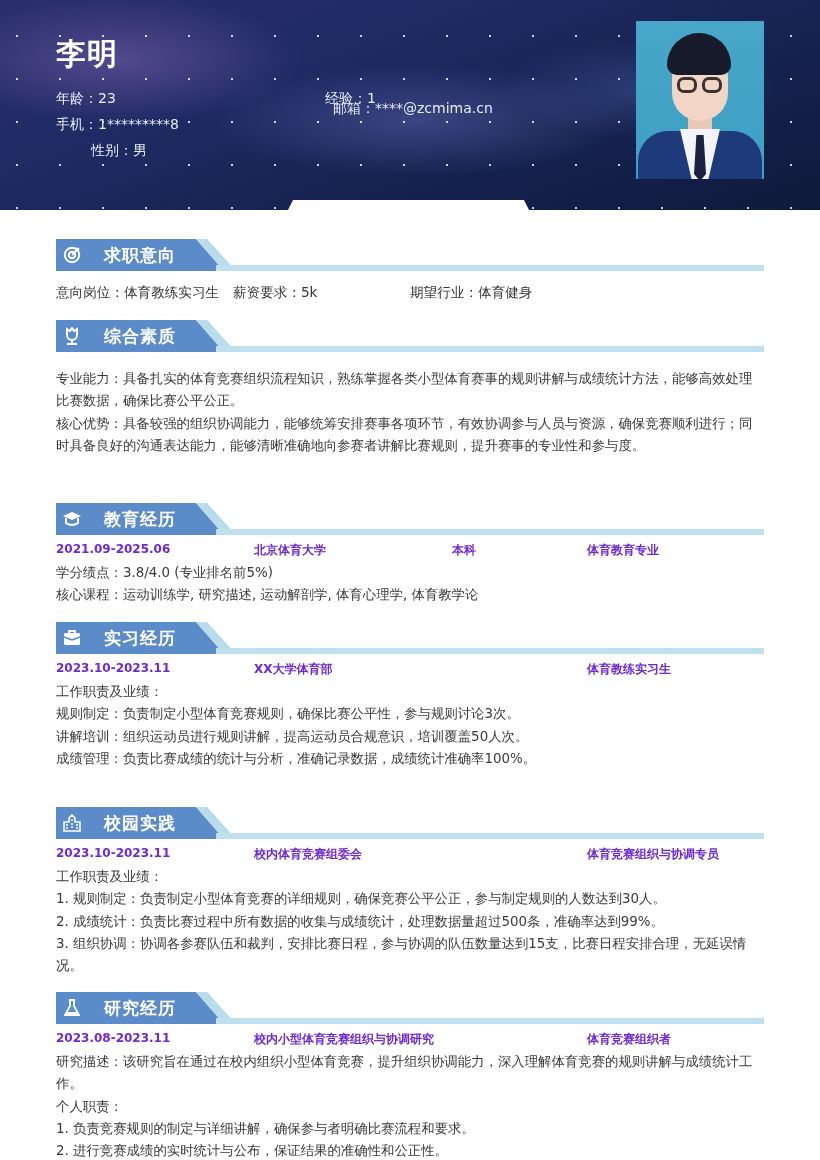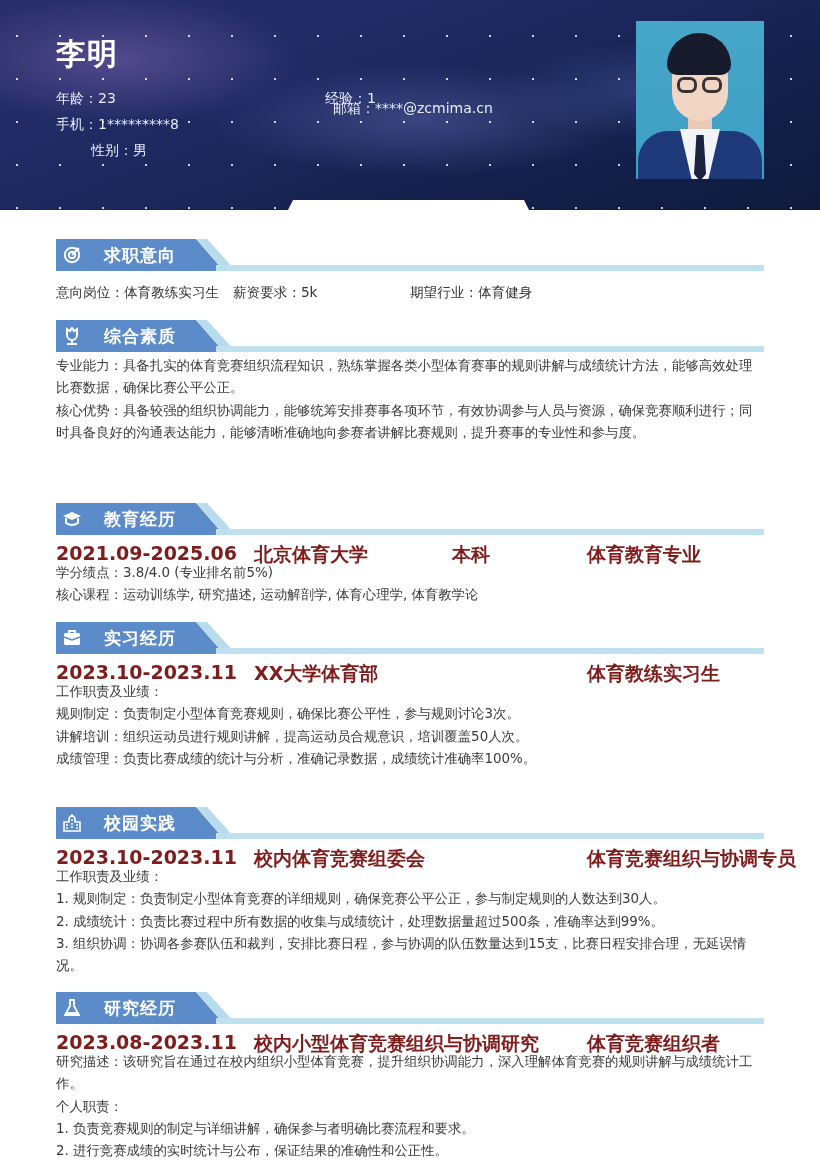--- a/index.html
+++ b/index.html
@@ -79,21 +79,21 @@
     }
     .sec-head .icon {
       position: absolute; left: 6px; top: 6px; width: 20px; height: 20px;
       display: flex; align-items: center; justify-content: center;
     }
     .sec-head .title {
       position: absolute; left: 48px; top: 5px;
       font-size: 17px; font-weight: bold; color: #ffffff; letter-spacing: 1px;
     }
     .body-text { font-size: 13.4px; line-height: 22.3px; color: #3a3a3a; }
-    .row { position: relative; height: 22px; font-size: 19px; font-weight: bold; color: #7f1d1d; }
+    .row { position: relative; height: 22px; font-size: 12px; font-weight: bold; color: #6d28d9; }
     .row span { position: absolute; top: 2px; white-space: nowrap; }
     .kv-line { position: relative; height: 22px; font-size: 13.6px; color: #333; }
     .kv-line span { position: absolute; top: 2px; white-space: nowrap; }
   </style>
 </head>
 <body>
 
 <div class="hero">
   <div class="stars"></div>
   <div class="stars2"></div>
@@ -147,21 +147,21 @@
     <div class="stripe"></div>
     <div class="line"></div>
     <div class="icon">
       <svg width="16" height="18" viewBox="0 0 16 18">
           <path d="M3 2 L6 4 L8 1 L10 4 L13 2 L13 8 A5 5 0 0 1 3 8 Z" fill="none" stroke="#fff" stroke-width="2"></path>
           <path d="M8 13 L8 17 M3 17 L13 17" stroke="#fff" stroke-width="1.8"></path>
         </svg>
     </div>
     <div class="title">综合素质</div>
   </div>
-  <div class="body-text" style="margin-top:3px;">
+  <div class="body-text" style="margin-top:16px;">
     <p>专业能力：具备扎实的体育竞赛组织流程知识，熟练掌握各类小型体育赛事的规则讲解与成绩统计方法，能够高效处理比赛数据，确保比赛公平公正。</p>
     <p>核心优势：具备较强的组织协调能力，能够统筹安排赛事各项环节，有效协调参与人员与资源，确保竞赛顺利进行；同时具备良好的沟通表达能力，能够清晰准确地向参赛者讲解比赛规则，提升赛事的专业性和参与度。</p>
   </div>
 </div>
 
 <div class="section" style="top:503px;">
   <div class="sec-head">
     <div class="bar"></div>
     <div class="stripe"></div>
     <div class="line"></div>

